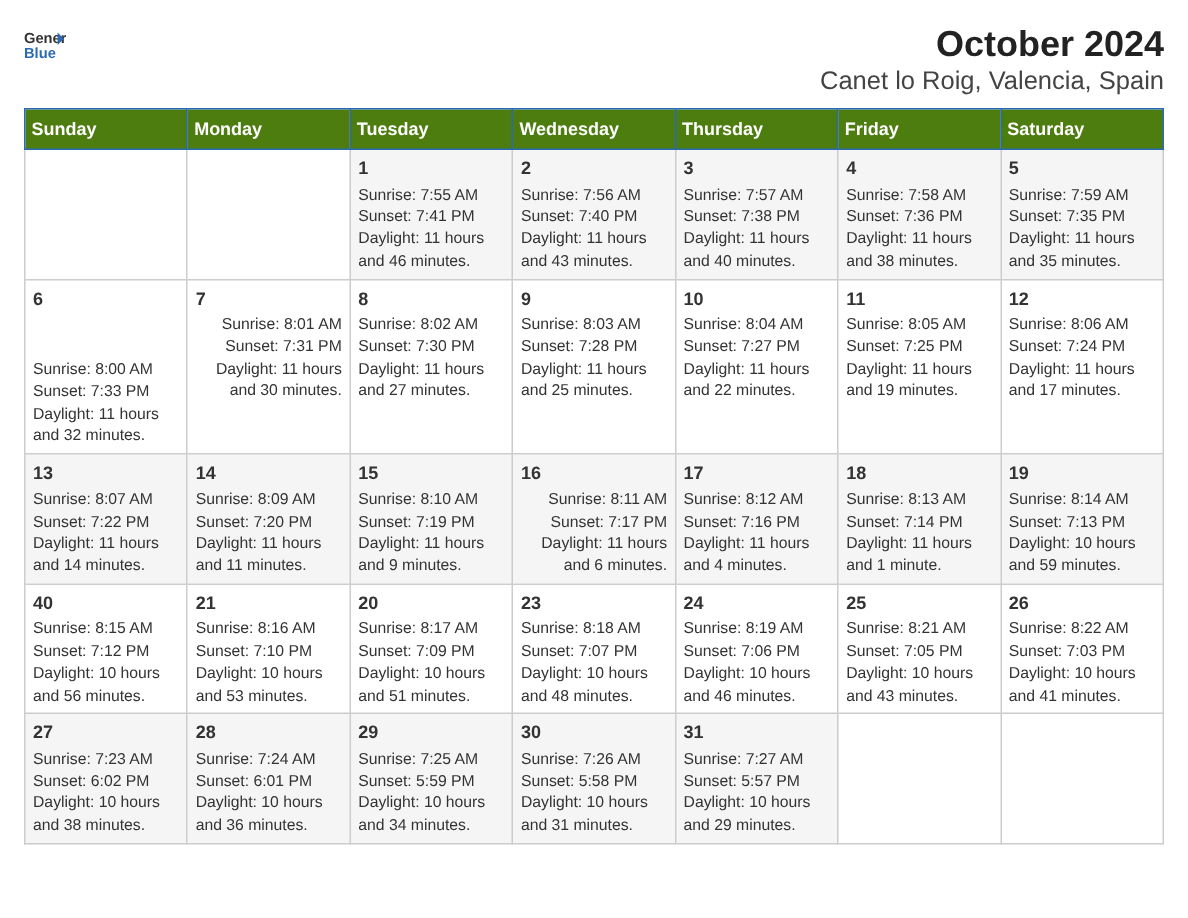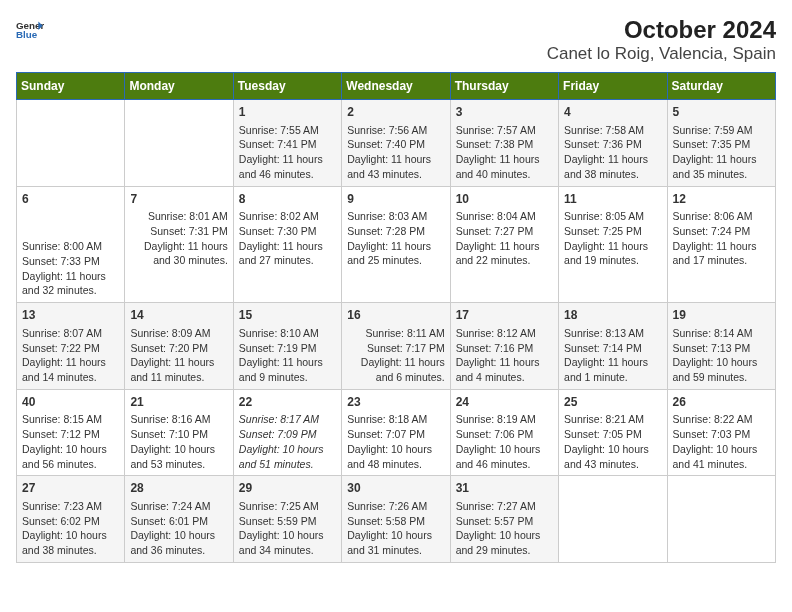--- a/index.html
+++ b/index.html
@@ -243,22 +243,22 @@
 Sunset: 7:12 PM
 Daylight: 10 hours and 56 minutes.</div>
         </td>
         <td>
           <span class="day-number">21</span>
           <div class="day-info" style="white-space: pre-line;">Sunrise: 8:16 AM
 Sunset: 7:10 PM
 Daylight: 10 hours and 53 minutes.</div>
         </td>
         <td>
-          <span class="day-number">22</span>
-          <div class="day-info" style="white-space: pre-line; font-style: italic;">Sunrise: 8:17 AM
+          <span class="day-number">20</span>
+          <div class="day-info" style="white-space: pre-line;">Sunrise: 8:17 AM
 Sunset: 7:09 PM
 Daylight: 10 hours and 51 minutes.</div>
         </td>
         <td>
           <span class="day-number">23</span>
           <div class="day-info" style="white-space: pre-line;">Sunrise: 8:18 AM
 Sunset: 7:07 PM
 Daylight: 10 hours and 48 minutes.</div>
         </td>
         <td>

